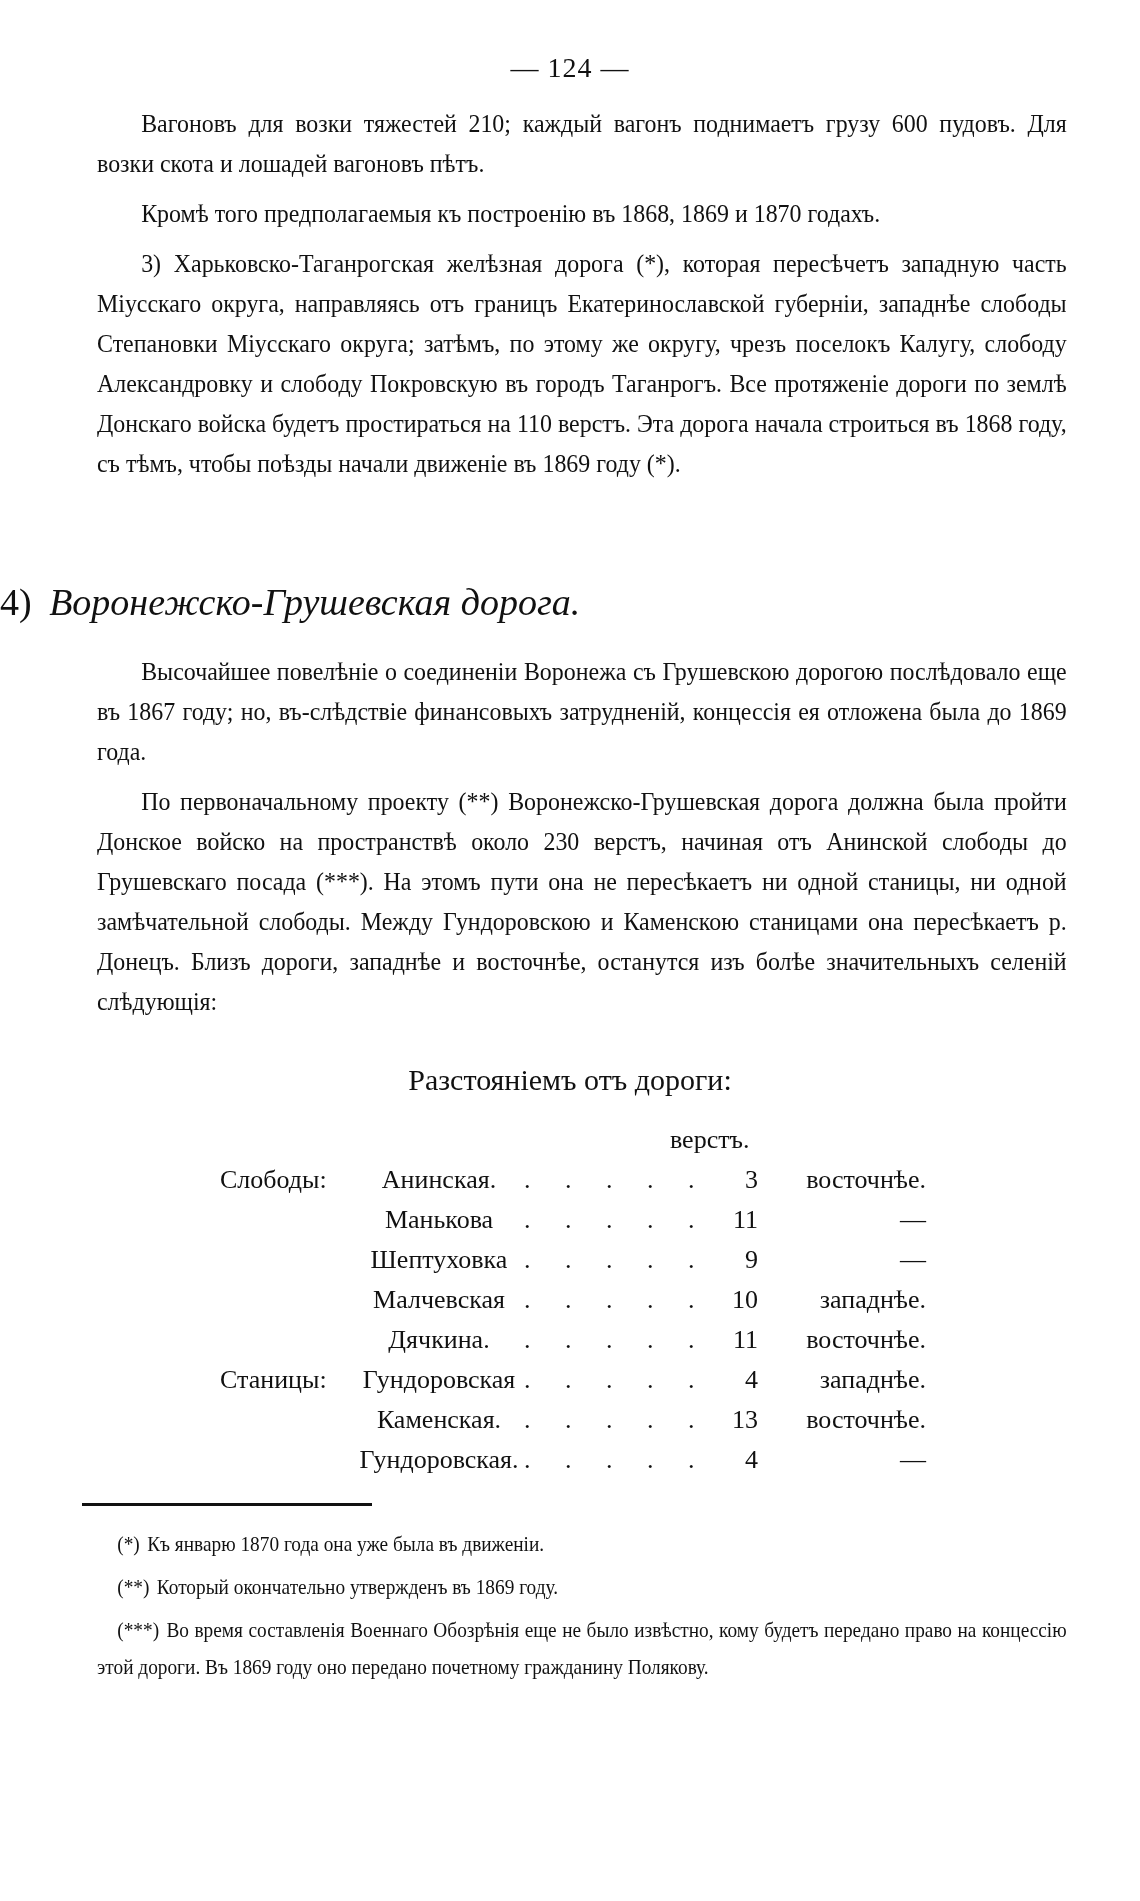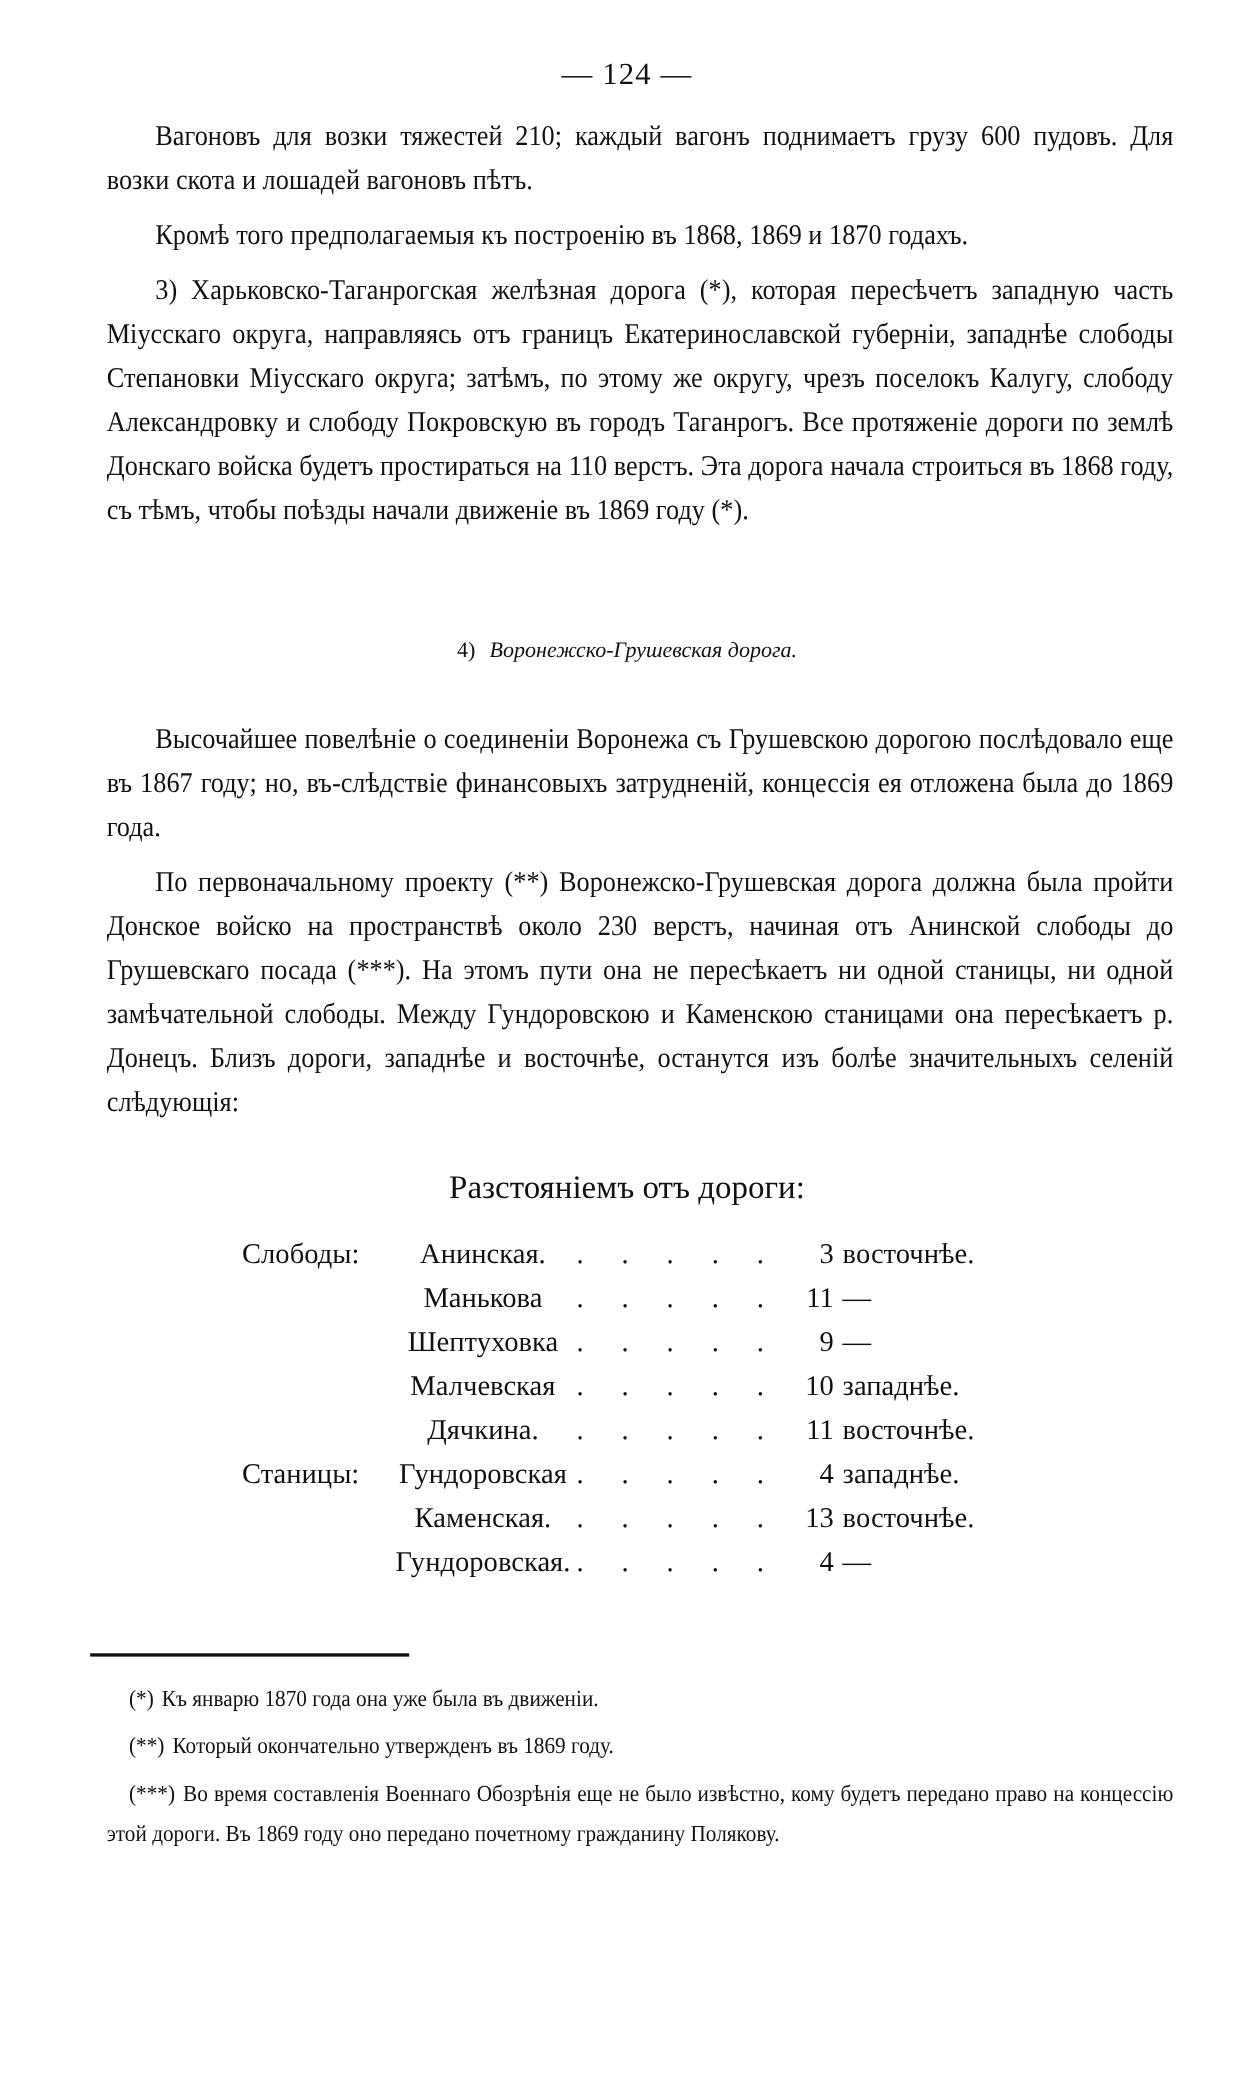--- a/index.html
+++ b/index.html
@@ -14,39 +14,39 @@
     }
     .body-text {
       position: absolute; left: 97px; width: 970px;
       font-size: 26px; line-height: 40px; text-align: justify;
       transform: scaleX(0.92); transform-origin: left top;
       width: 1054px;
     }
     .para { margin: 0 0 10px 0; text-indent: 48px; text-align: justify; text-align-last: left; }
     .block1 { top: 104px; }
     .section-heading {
-      position: absolute; top: 580px; left: 0; width: 1140px; text-align: center;
-      font-size: 20px; font-style: italic;
+      position: absolute; top: 580px; left: 0; width: 1140px; 
+      font-size: 38px; font-style: italic;
     }
     .section-heading .num { font-style: normal; margin-right: 8px; }
     .block2 { top: 652px; }
     .table-caption {
       position: absolute; top: 1063px; left: 0; width: 1140px; text-align: center;
       font-size: 30px;
     }
     .dist-table {
       position: absolute; top: 1120px; left: 220px; width: 720px;
       font-size: 26px;
     }
     .dist-row { display: flex; height: 40px; line-height: 40px; align-items: center; }
     .dist-row .cat { width: 128px; padding-right: 6px; }
     .dist-row .name { width: 170px; white-space: nowrap; text-align: center; }
     .dist-row .dots { width: 190px; letter-spacing: 14px; white-space: nowrap; overflow: hidden; }
     .dist-row .val { width: 44px; text-align: right; }
-    .dist-row .dir { width: 160px; text-align: left; padding-left: 8px; }
+    .dist-row .dir { width: 160px; text-align: right; padding-left: 8px; }
     .dist-header .val { width: 100px; text-align: left; margin-left: 450px; }
     .footnote-rule {
       position: absolute; top: 1503px; left: 82px; width: 290px; height: 3px;
       background: #111111;
     }
     .footnotes {
       position: absolute; top: 1526px; left: 97px; width: 1054px;
       font-size: 21px; line-height: 37px;
       transform: scaleX(0.92); transform-origin: left top;
     }
@@ -70,20 +70,23 @@
 </div>
 
 <div class="body-text block2">
   <p class="para">Высочайшее повелѣніе о соединеніи Воронежа съ Грушевскою дорогою послѣдовало еще въ 1867 году; но, въ-слѣдствіе финансовыхъ затрудненій, концессія ея отложена была до 1869 года.</p>
   <p class="para">По первоначальному проекту (**) Воронежско-Грушевская дорога должна была пройти Донское войско на пространствѣ около 230 верстъ, начиная отъ Анинской слободы до Грушевскаго посада (***). На этомъ пути она не пересѣкаетъ ни одной станицы, ни одной замѣчательной слободы. Между Гундоровскою и Каменскою станицами она пересѣкаетъ р. Донецъ. Близъ дороги, западнѣе и восточнѣе, останутся изъ болѣе значительныхъ селеній слѣдующія:</p>
 </div>
 
 <div class="table-caption">Разстояніемъ отъ дороги:</div>
 
 <div class="dist-table">
+  <div class="dist-row dist-header">
+    <span class="val">верстъ.</span>
+  </div>
   <div class="dist-row">
     <span class="cat">Слободы:</span>
     <span class="name">Анинская.</span>
     <span class="dots">. . . . . .</span>
     <span class="val">3</span>
     <span class="dir">восточнѣе.</span>
   </div>
   <div class="dist-row">
     <span class="cat"></span>
     <span class="name">Манькова</span>

